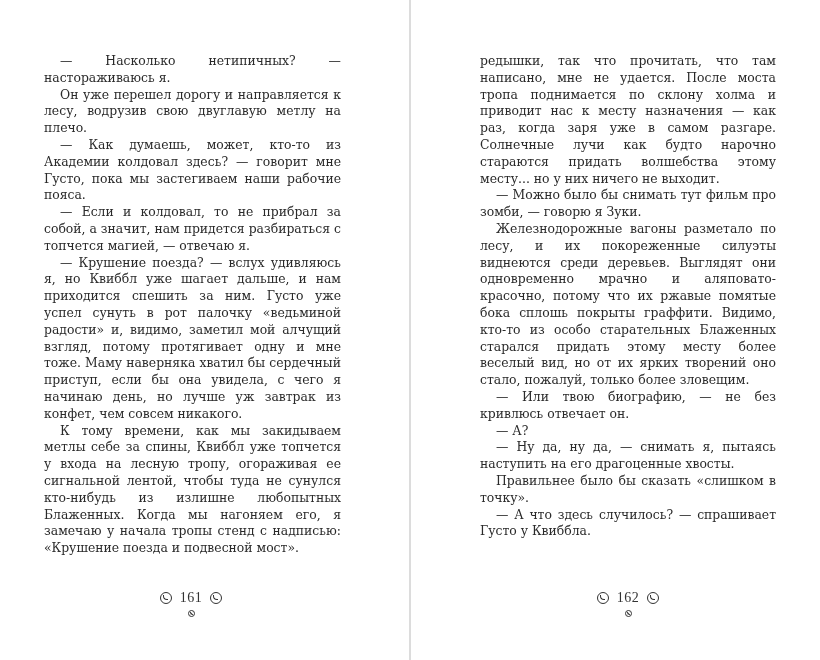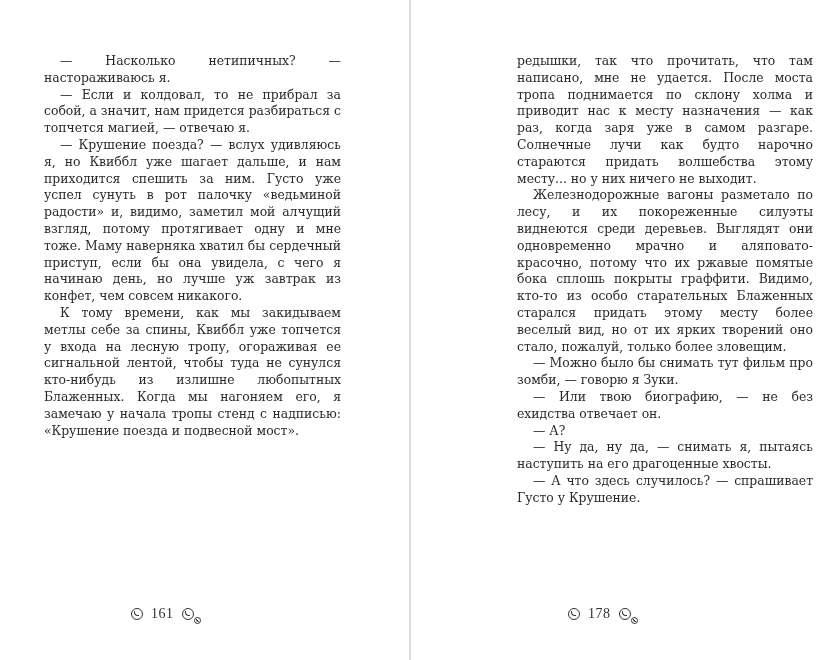--- a/index.html
+++ b/index.html
@@ -1,34 +1,34 @@
 <!DOCTYPE html>
 <html><head>
 <meta charset="utf-8">
 <style>
   html, body { margin:0; padding:0; background:#ffffff; }
   body { width:820px; height:660px; position:relative; overflow:hidden; }
   .spread { position:absolute; left:0; top:0; width:724px; height:660px; background:#ffffff; }
   .gutter { position:absolute; left:409px; top:0; width:2px; height:660px; background:#dcdcdc; }
   .page { position:absolute; top:53px; }
   .page.left { left:44px; width:297px; }
-  .page.right { left:480px; width:296px;margin-left:37px; }
+  .page.right { left:480px; width:296px; }
   .text {
     font-family: "DejaVu Serif", "Liberation Serif", serif;
     font-size: 12.4px;
     line-height: 16.8px;
     color: #2a2a2a;
     text-align: justify;
     hyphens: manual;
   }
   .text p { margin:0; text-indent:16px; }
   .text p.noindent { text-indent:0; }
   .folio {
     position:absolute; top:588px; height:36px; width:120px;
-    display:flex; flex-direction:row; align-items:flex-end;
+    display:flex; flex-direction:column; align-items:center;
   }
   .folio.left { left:131px; }
   .folio.right { left:568px; }
   .folio-row { display:flex; align-items:center; gap:8px; height:20px; }
   .orn {
     width:12px; height:12px; border:1.8px solid #333; border-radius:50%;
     position:relative; box-sizing:border-box;
   }
   .orn::after {
     content:""; position:absolute; left:2px; top:2px; width:4px; height:4px;
@@ -42,45 +42,48 @@
   }
 </style>
 </head>
 <body>
 
 <div class="spread">
   <div class="gutter"></div>
 
   <div class="page left text">
     <p class="noindent" style="text-indent:16px">— Насколько нетипичных? — насторажива­юсь я.</p>
+    <p>Он уже перешел дорогу и направляется к лесу, водрузив свою двуглавую метлу на плечо.</p>
+    <p>— Как думаешь, может, кто-то из Академии колдовал здесь? — говорит мне Густо, пока мы застегиваем наши рабочие пояса.</p>
     <p>— Если и колдовал, то не прибрал за собой, а значит, нам придется разбираться с топчется магией, — отвечаю я.</p>
     <p>— Крушение поезда? — вслух удивляюсь я, но Квиббл уже шагает дальше, и нам прихо­дится спешить за ним. Густо уже успел сунуть в рот палочку «ведьминой радости» и, видимо, заметил мой алчущий взгляд, потому протягива­ет одну и мне тоже. Маму наверняка хватил бы сердечный приступ, если бы она увидела, с чего я начинаю день, но лучше уж завтрак из конфет, чем совсем никакого.</p>
     <p>К тому времени, как мы закидываем метлы себе за спины, Квиббл уже топчется у входа на лесную тропу, огораживая ее сигнальной лен­той, чтобы туда не сунулся кто-нибудь из излиш­не любопытных Блаженных. Когда мы нагоняем его, я замечаю у начала тропы стенд с надписью: «Крушение поезда и подвесной мост».</p>
   </div>
 
   <div class="page right text">
     <p class="noindent">редышки, так что прочитать, что там написано, мне не удается. После моста тропа поднимается по склону холма и приводит нас к месту назначе­ния — как раз, когда заря уже в самом разгаре. Солнечные лучи как будто нарочно стараются придать волшебства этому месту... но у них ни­чего не выходит.</p>
+    <p>— Можно было бы снимать тут фильм про зомби, — говорю я Зуки.</p>
     <p>Железнодорожные вагоны разметало по лесу, и их покореженные силуэты виднеются среди деревьев. Выглядят они одновременно мрачно и аляповато-красочно, потому что их ржавые по­мятые бока сплошь покрыты граффити. Видимо, кто-то из особо старательных Блаженных ста­рался придать этому месту более веселый вид, но от их ярких творений оно стало, пожалуй, только более зловещим.</p>
-    <p>— Можно было бы снимать тут фильм про зомби, — говорю я Зуки.</p>
-    <p>— Или твою биографию, — не без ехидства отвечает он.</p>
+    <p>— Или твою биографию, — не без кривлюсь отвечает он.</p>
     <p>— А?</p>
     <p>— Ну да, ну да, — снимать я, пытаясь насту­пить на его драгоценные хвосты.</p>
-    <p>— А что здесь случилось? — спрашивает Гу­сто у Крушение.</p>
+    <p>Правильнее было бы сказать «слишком в точку».</p>
+    <p>— А что здесь случилось? — спрашивает Гу­сто у Квиббла.</p>
   </div>
 
   <div class="folio left">
     <div class="folio-row">
       <span class="orn"></span>
       <span class="pagenum">161</span>
       <span class="orn"></span>
     </div>
     <span class="orn small"></span>
   </div>
 
   <div class="folio right">
     <div class="folio-row">
       <span class="orn"></span>
-      <span class="pagenum">178</span>
+      <span class="pagenum">162</span>
       <span class="orn"></span>
     </div>
     <span class="orn small"></span>
   </div>
 </div>
 
 </body></html>

